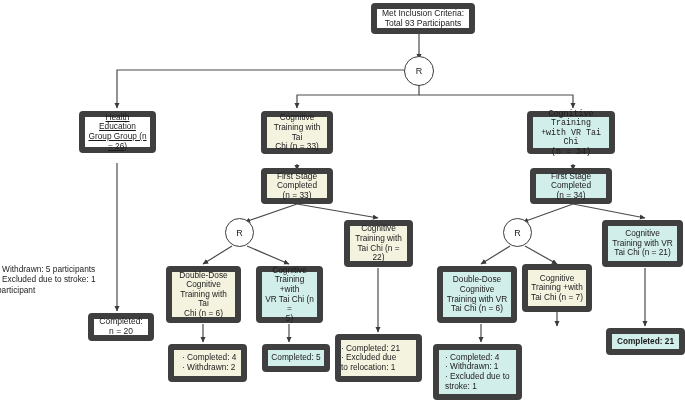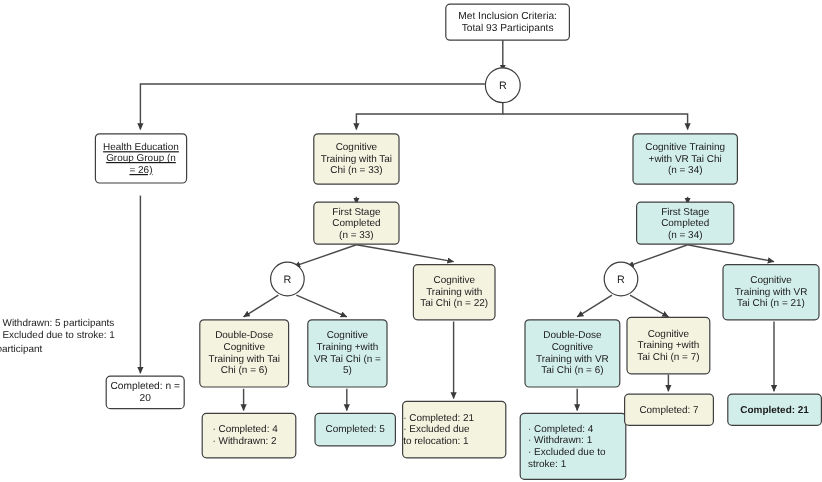--- a/index.html
+++ b/index.html
@@ -16,21 +16,21 @@
   }
   svg.edges{
     position:absolute;
     left:0;top:0;
     width:685px;height:402px;
     pointer-events:none;
   }
   .node{
     position:absolute;
     box-sizing:border-box;
-    border:1px solid #4c1d95;
+    border:6px solid #4c1d95;
     border-radius:4px;
     display:flex;
     align-items:center;
     justify-content:center;
     text-align:center;
     line-height:1.15;
     white-space:pre-line;
     padding:2px 3px;
     background:#ffffff;
   }
@@ -110,21 +110,21 @@
   </div>
 
   <div class="node plain" style="left:79px;top:111px;width:77px;height:42px;font-size:8.3px;text-decoration:underline;">Health Education
 Group Group (n
 = 26)</div>
 
   <div class="node cream" style="left:261px;top:111px;width:72px;height:43px;font-size:8.3px;">Cognitive
 Training with Tai
 Chi (n = 33)</div>
 
-  <div class="node teal" style="left:527px;top:111px;width:88px;height:43px;font-size:8.3px;">Cognitive Training
+  <div class="node teal" style="left:527px;top:111px;width:88px;height:43px;font-size:8.3px;font-family:Liberation Mono, monospace;">Cognitive Training
 +with VR Tai Chi
 (n = 34)</div>
 
   <div class="node cream" style="left:261px;top:168px;width:72px;height:36px;font-size:8.3px;">First Stage
 Completed
 (n = 33)</div>
 
   <div class="node teal" style="left:530px;top:168px;width:82px;height:36px;font-size:8.3px;">First Stage
 Completed
 (n = 34)</div>
@@ -173,21 +173,20 @@
 
   <div class="node cream left" style="left:335px;top:334px;width:87px;height:48px;font-size:8.3px;padding-left:0;">· Completed: 21
 ·   Excluded due
 to relocation: 1</div>
 
   <div class="node teal left" style="left:433px;top:344px;width:89px;height:56px;font-size:8.3px;padding-left:6px;">· Completed: 4
 ·  Withdrawn: 1
 ·  Excluded due to
 stroke: 1</div>
 
-  <div class="node cream" style="left:520px;top:328px;width:75px;height:27px;font-size:8.3px;">Completed: 7</div>
 
   <div class="node teal" style="left:606px;top:328px;width:79px;height:27px;font-size:8.3px;font-weight:bold;">Completed: 21</div>
 
   <div class="freetext" style="left:-3px;top:264px;width:125px;font-size:8.3px;">· Withdrawn: 5 participants
 · Excluded due to stroke: 1
 participant</div>
 
 </div>
 
 </body></html>

